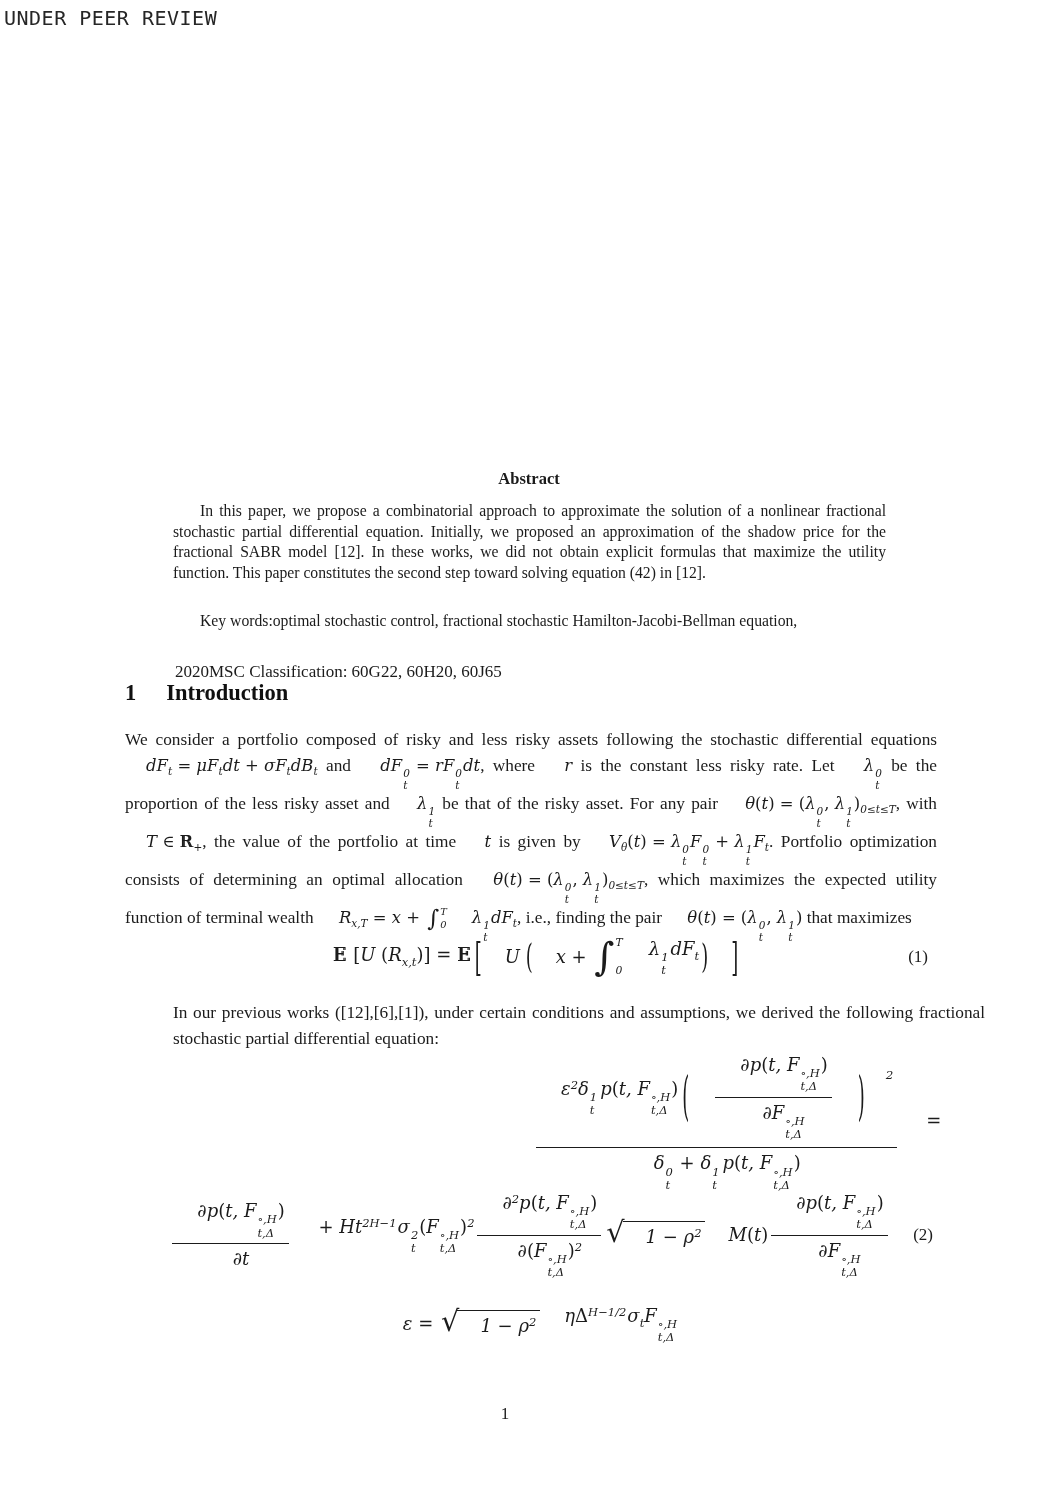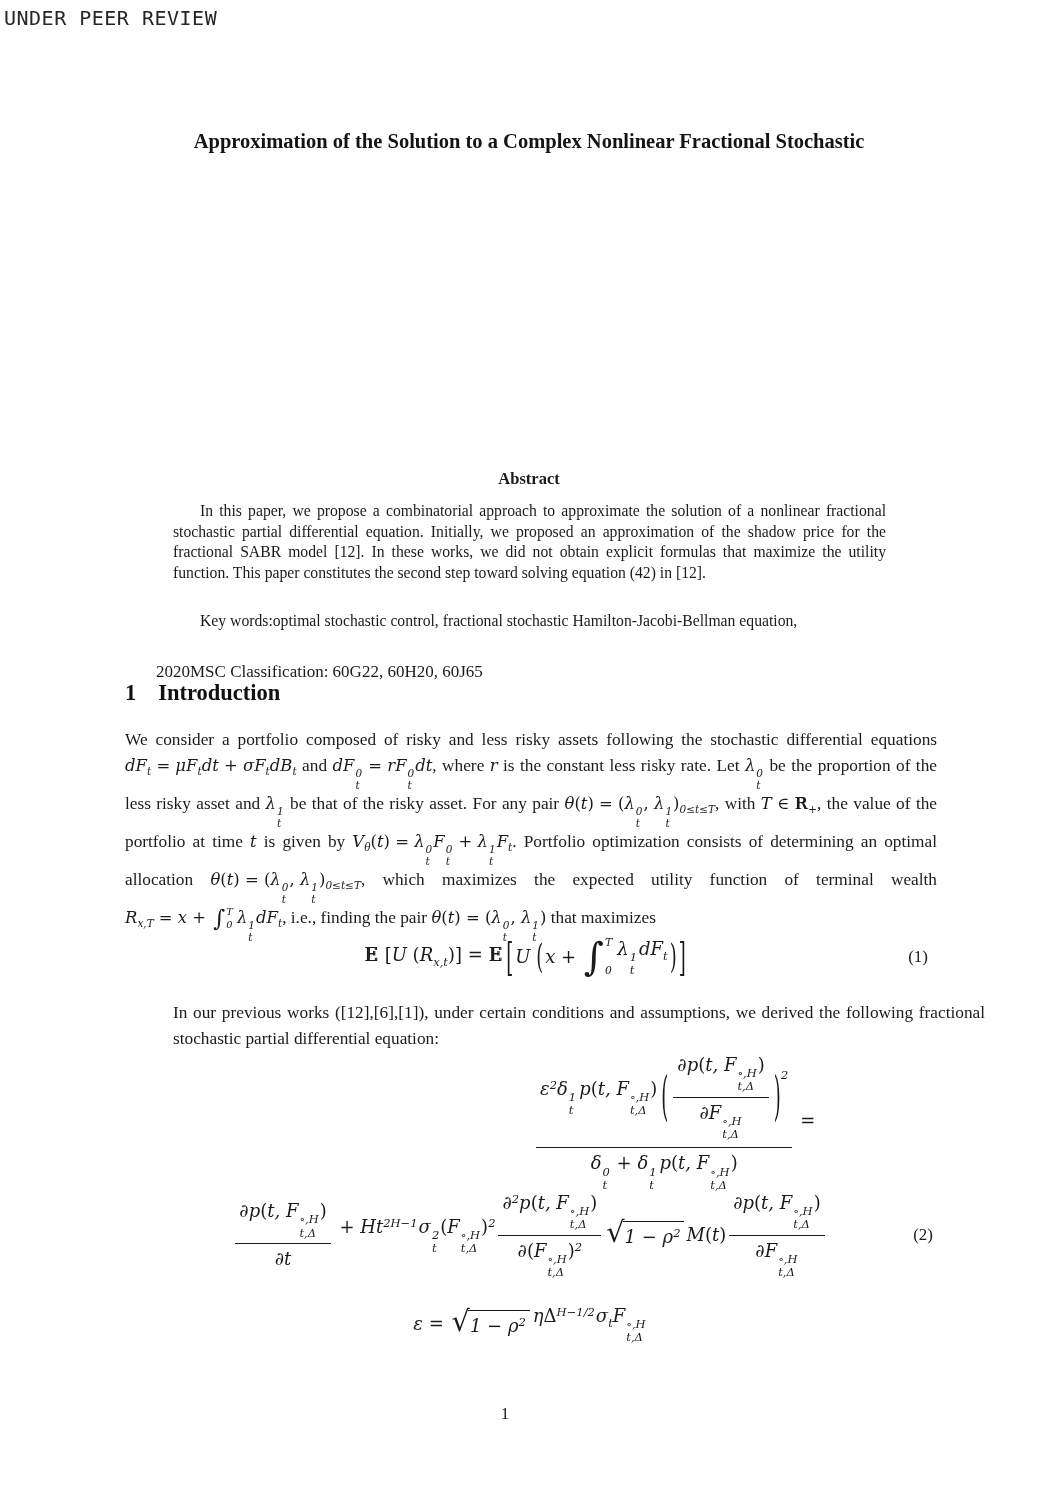--- a/index.html
+++ b/index.html
@@ -15,35 +15,35 @@
 
   .abs-head { position:absolute; left:0; right:0; top:469px; text-align:center;
               font-weight:bold; font-size:16.5px; }
   .abs-body { position:absolute; left:173px; width:713px; top:501px; font-size:15.7px;
               line-height:20.6px; text-align:justify; text-indent:27px; }
   .abs-kw   { position:absolute; left:173px; width:713px; top:610px; font-size:15.7px;
               line-height:21px; text-align:justify; text-indent:27px; }
   .kw-label { font-weight:normal; }
   .kw-text  { }
 
-  .msc { position:absolute; left:156px; top:662px; font-size:17px; }
+  .msc { position:absolute; left:175px; top:662px; font-size:17px; }
 
   .sec-head { position:absolute; left:125px; top:680px; font-size:22.5px; font-weight:bold; color:#101010; }
-  .sec-title { margin-left:22px; }
+  .sec-title { margin-left:30px; }
 
   .par { position:absolute; left:125px; width:812px; font-size:17.3px; line-height:26px;
          text-align:justify; }
   .par1 { top:727px; }
   .par2 { top:1000px;margin-left:48px; }
 
   
   .m { white-space:nowrap; font-style:italic; font-size:95%;
        font-family:"DejaVu Serif","Liberation Serif",serif; }
   .m span, .eq span { white-space:pre; }
-  .run { display:inline-block; white-space:pre; }
+  .run { display:inline-block; white-space:pre;margin-left:21px; }
   .mr { font-style:normal; }
   .bb { font-style:normal; text-shadow:1.1px 0 0 currentColor; letter-spacing:0.5px; margin-right:1px; }
   .msup { font-size:64%; vertical-align:0.55em; }
   .msub { font-size:64%; vertical-align:-0.4em; }
   .msupbig { font-size:66%; position:relative; top:-2.05em; }
   .ss { display:inline-flex; flex-direction:column; align-items:flex-start;
         font-size:64%; line-height:1.15; vertical-align:-0.55em; margin:0 1px; }
   .ss .u, .ss .d { display:block; }
   .spc { display:inline-block; }
   .frac { display:inline-flex; flex-direction:column; align-items:center;
@@ -78,21 +78,20 @@
   .pagenum { position:absolute; left:0; right:48px; top:1404px; text-align:center; font-size:17px; }
 </style>
 </head>
 <body>
 
 <div class="page">
 
   <div class="watermark">UNDER PEER REVIEW</div>
 
   <div class="title">
-    <div>Approximation of the Solution to a Complex Nonlinear Fractional Stochastic</div>
   </div>
 
   <div class="abs-head">Abstract</div>
   <div class="abs-body">In this paper, we propose a combinatorial approach to approximate the solution of a nonlinear fractional stochastic partial differential equation. Initially, we proposed an approximation of the shadow price for the fractional SABR model [12]. In these works, we did not obtain explicit formulas that maximize the utility function. This paper constitutes the second step toward solving equation (42) in [12].</div>
 
   <div class="abs-kw">
     <span class="kw-label">Key words:</span><span class="kw-text">optimal stochastic control, fractional stochastic Hamilton-Jacobi-Bellman equation,</span>
   </div>
 
   <div class="msc">2020MSC Classification: 60G22, 60H20, 60J65</div>

